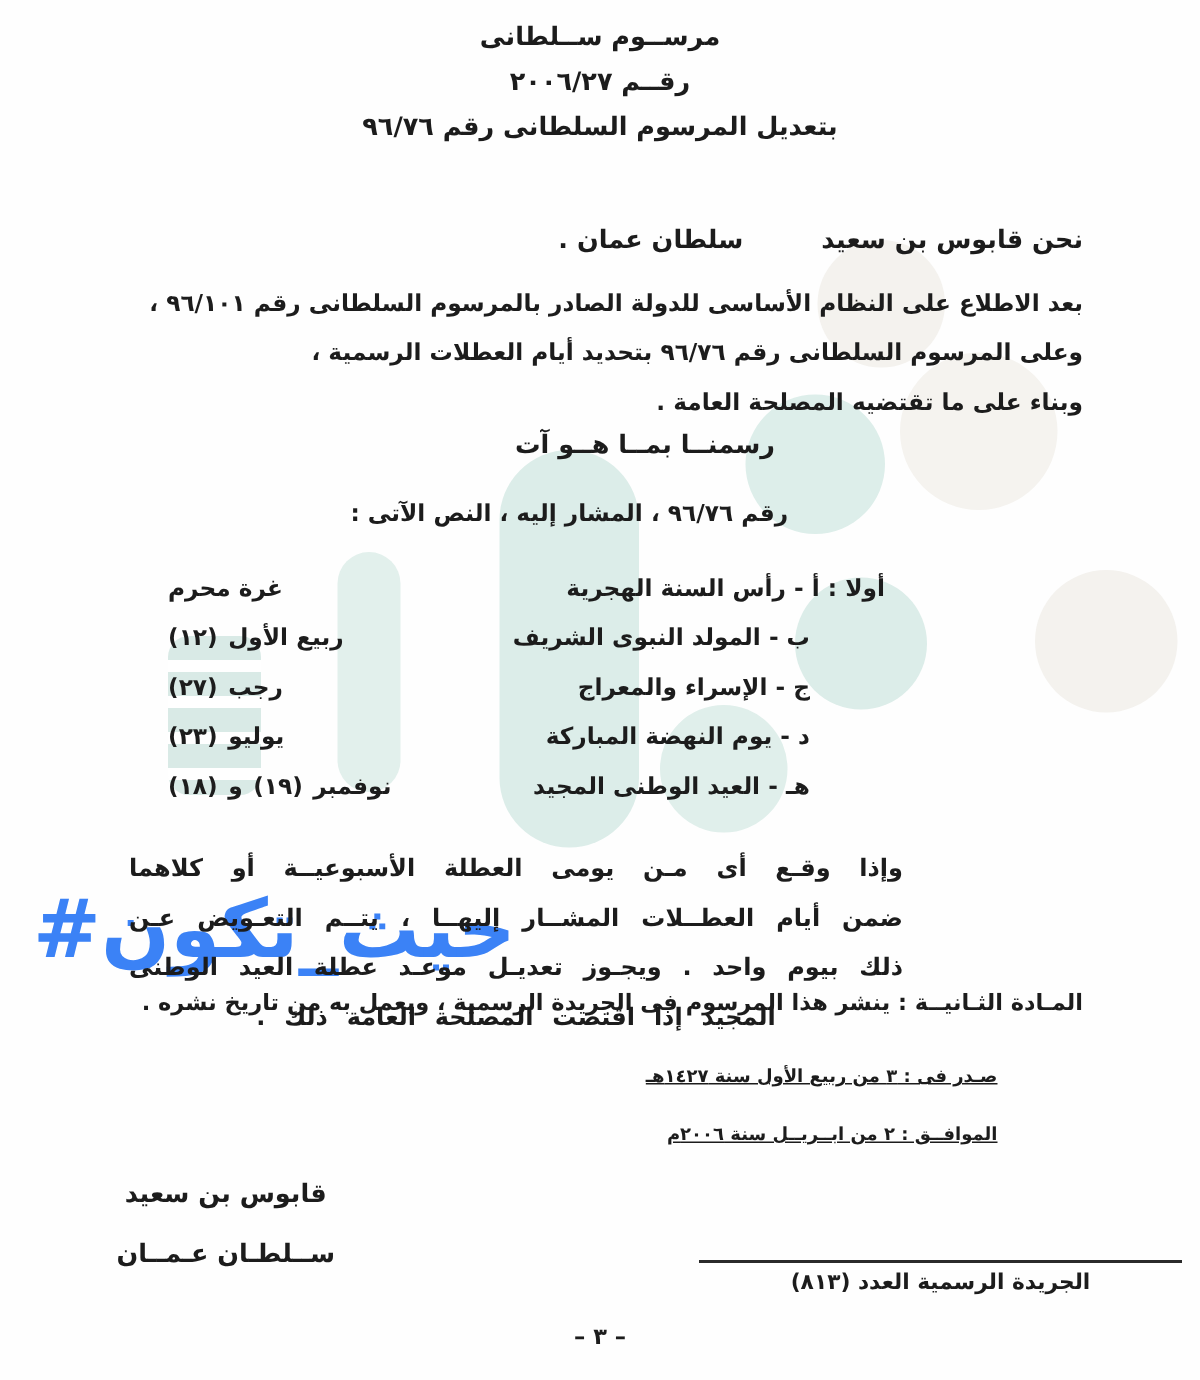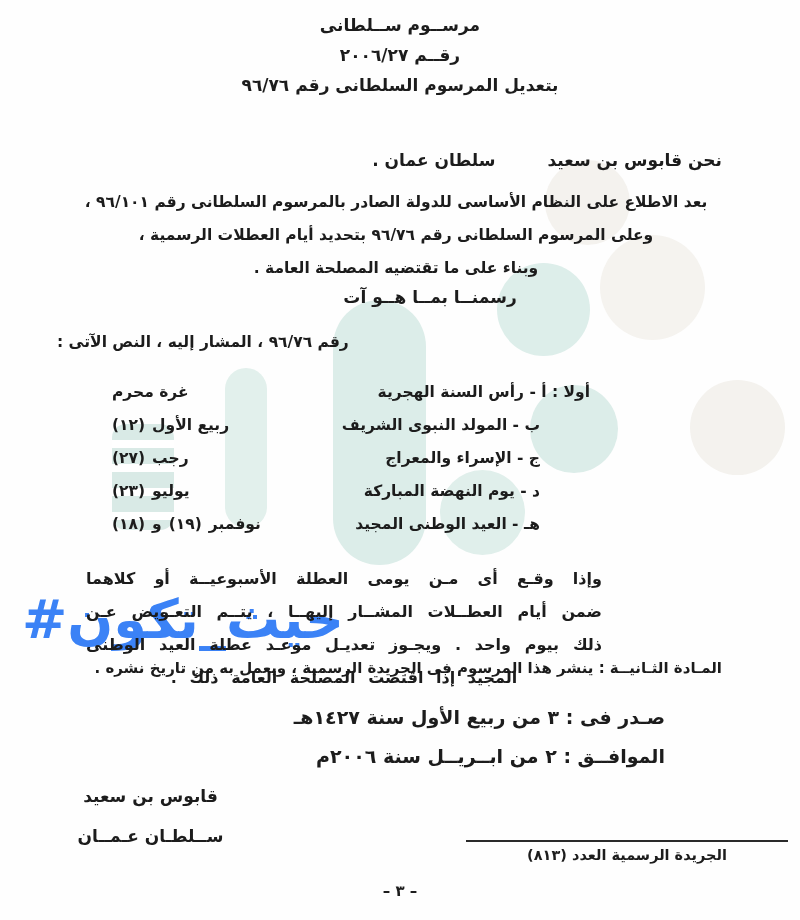--- a/index.html
+++ b/index.html
@@ -24,37 +24,37 @@
   .wm-beige-2{left:600px;top:235px;width:105px;height:105px;border-radius:50%;background:#f5f3ef;}
   .wm-beige-3{left:690px;top:380px;width:95px;height:95px;border-radius:50%;background:#f4f2ee;}
   .wm-hashtag{
     position:absolute;left:22px;top:585px;font-size:54px;line-height:70px;
     color:#3b82f6;letter-spacing:2px;direction:ltr;unicode-bidi:isolate;white-space:nowrap;
   }
   
   .abs{position:absolute;}
   .title-block{top:10px;left:0;right:0;text-align:center;font-size:17px;line-height:30px;direction:rtl;}
   .salutation{top:150px;right:78px;display:flex;direction:rtl;gap:52px;font-size:17px;}
-  .preamble{top:186px;right:78px;width:652px;direction:rtl;text-align:center;font-size:15.5px;line-height:33px;}
+  .preamble{top:186px;right:78px;width:652px;direction:rtl;text-align:right;font-size:15.5px;line-height:33px;}
   .decree-formula{top:287px;left:0;right:0;text-align:center;font-size:17px;transform:translateX(30px);direction:rtl;}
   .article1{top:326px;right:78px;width:645px;direction:rtl;font-size:15.5px;line-height:33px;}
   .a1-line1{text-align:justify;text-align-last:justify;white-space:nowrap;}
-  .a1-line2{text-align:left;transform:translateX(-20px);}
+  .a1-line2{text-align:center;transform:translateX(-20px);}
   .holidays{top:383px;right:210px;width:478px;direction:rtl;font-size:15.5px;}
   .holiday-row{display:flex;justify-content:space-between;align-items:baseline;height:33px;direction:rtl;}
   .holiday-name{white-space:nowrap;}
   .holiday-name.indent{padding-right:50px;margin-left:24px;}
   .holiday-date{display:flex;direction:ltr;gap:7px;white-space:nowrap;}
   .holiday-date span{unicode-bidi:isolate;direction:rtl;}
   .continuation{
     top:550px;left:86px;width:516px;direction:rtl;font-size:16px;line-height:33px;
     text-align:justify;text-align-last:center;word-spacing:7px;margin-top:12px;
   }
   .article2{top:659px;right:78px;width:650px;direction:rtl;text-align:right;font-size:15px;white-space:nowrap;}
-  .issued{top:698px;right:135px;direction:rtl;text-align:right;font-size:19px;line-height:39px;}
+  .issued{top:698px;right:135px;direction:rtl;text-align:right;font-size:12px;line-height:39px;text-decoration:underline;}
   .signature{top:776px;left:58px;width:185px;text-align:center;direction:rtl;font-size:17px;line-height:40px;}
   .footer-ref{
     top:840px;right:12px;width:322px;border-top:2px solid #2a2a2a;padding-top:5px;
     direction:rtl;text-align:center;font-size:14.5px;
   }
   .page-num{top:882px;left:0;right:0;text-align:center;font-size:15px;letter-spacing:3px;}
 </style>
 </head>
 <body>
 

